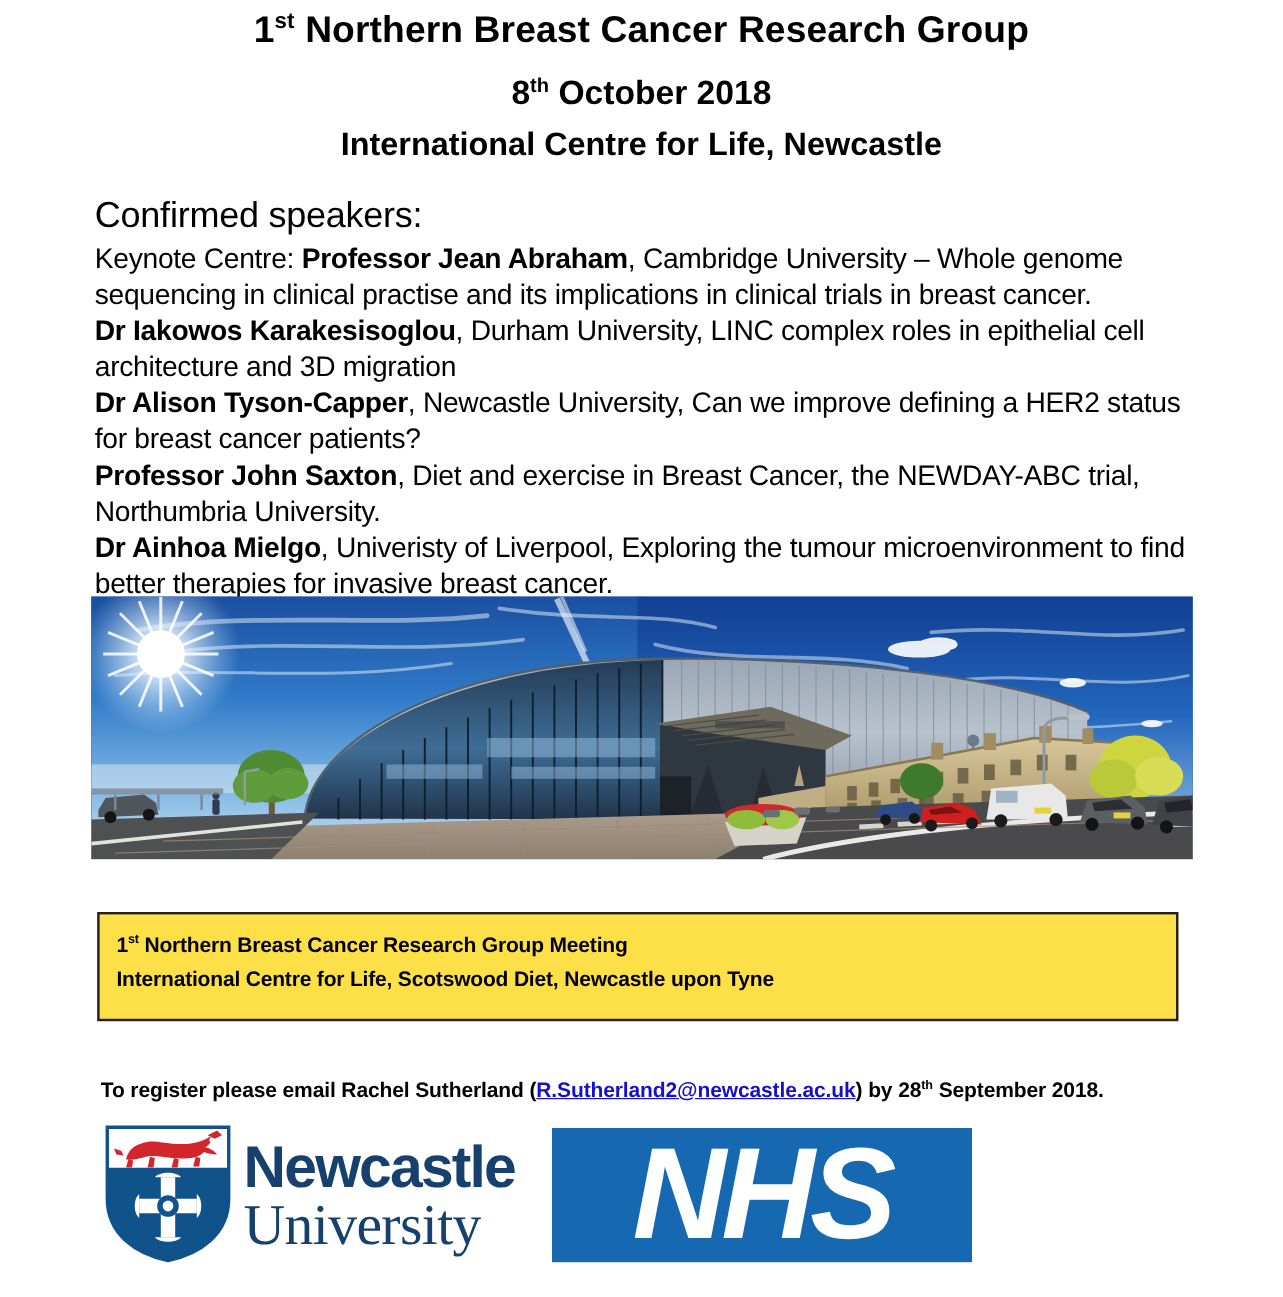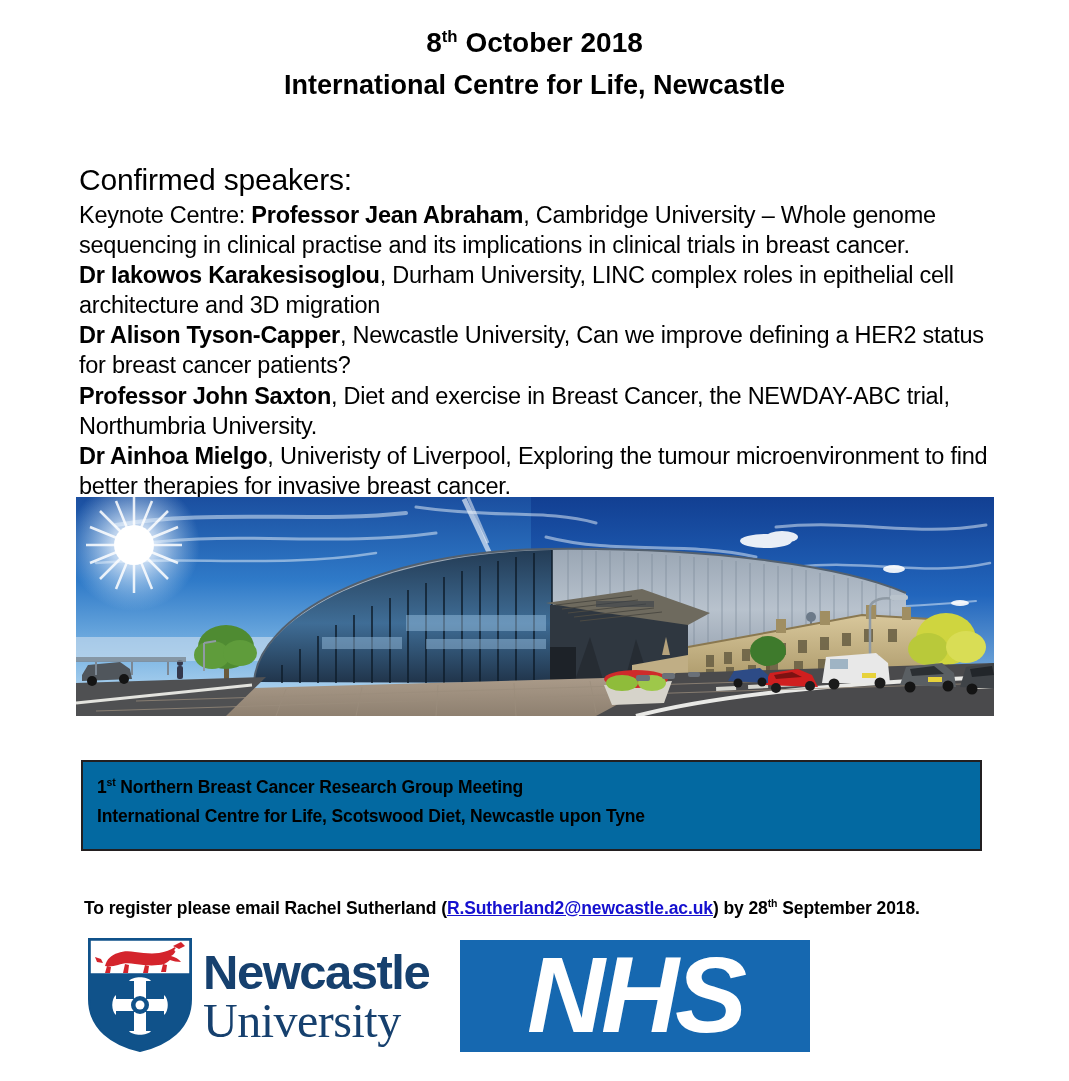--- a/index.html
+++ b/index.html
@@ -29,21 +29,21 @@
   
   .photo{
     position:absolute;left:76px;top:497px;width:918px;height:219px;
     overflow:hidden;background:#1e5fa8;
   }
   .photo svg{display:block;width:918px;height:219px;}
 
   
   .detailbox{
     position:absolute;left:81px;top:760px;width:901px;height:91px;
-    border:2px solid #231f20;box-sizing:border-box;background:#0369a1;
+    border:2px solid #231f20;box-sizing:border-box;background:#fde047;
   }
   .detailbox .inner{padding:14px 0 0 14px;}
   .detailbox p{
     margin:0 0 6px 0;font-size:17.5px;font-weight:bold;
     letter-spacing:-0.15px;line-height:1.32;
   }
 
   
   .register{
     position:absolute;left:84px;top:898px;width:920px;
@@ -59,20 +59,21 @@
 
   .nhs-logo{position:absolute;left:460px;top:12px;width:384px;height:112px;}
   .nhs-logo svg{display:block;}
 </style>
 </head>
 <body>
 
 <div class="page">
 
   <div class="title-block">
+    <div class="t1"><span>1</span><sup>st</sup><span> Northern Breast Cancer Research Group</span></div>
     <div class="t2"><span>8</span><sup>th</sup><span> October 2018</span></div>
     <div class="t3">International Centre for Life, Newcastle</div>
   </div>
 
   <div class="speakers">
     <div class="sp-head">Confirmed speakers:</div>
     <div class="sp-body">
       <p><span>Keynote Centre: </span><b>Professor Jean Abraham</b><span>, Cambridge University – Whole genome sequencing in clinical practise and its implications in clinical trials in breast cancer.</span></p>
       <p><span></span><b>Dr Iakowos Karakesisoglou</b><span>, Durham University, LINC complex roles in epithelial cell architecture and 3D migration</span></p>
       <p><span></span><b>Dr Alison Tyson-Capper</b><span>, Newcastle University, Can we improve defining a HER2 status for breast cancer patients?</span></p>

